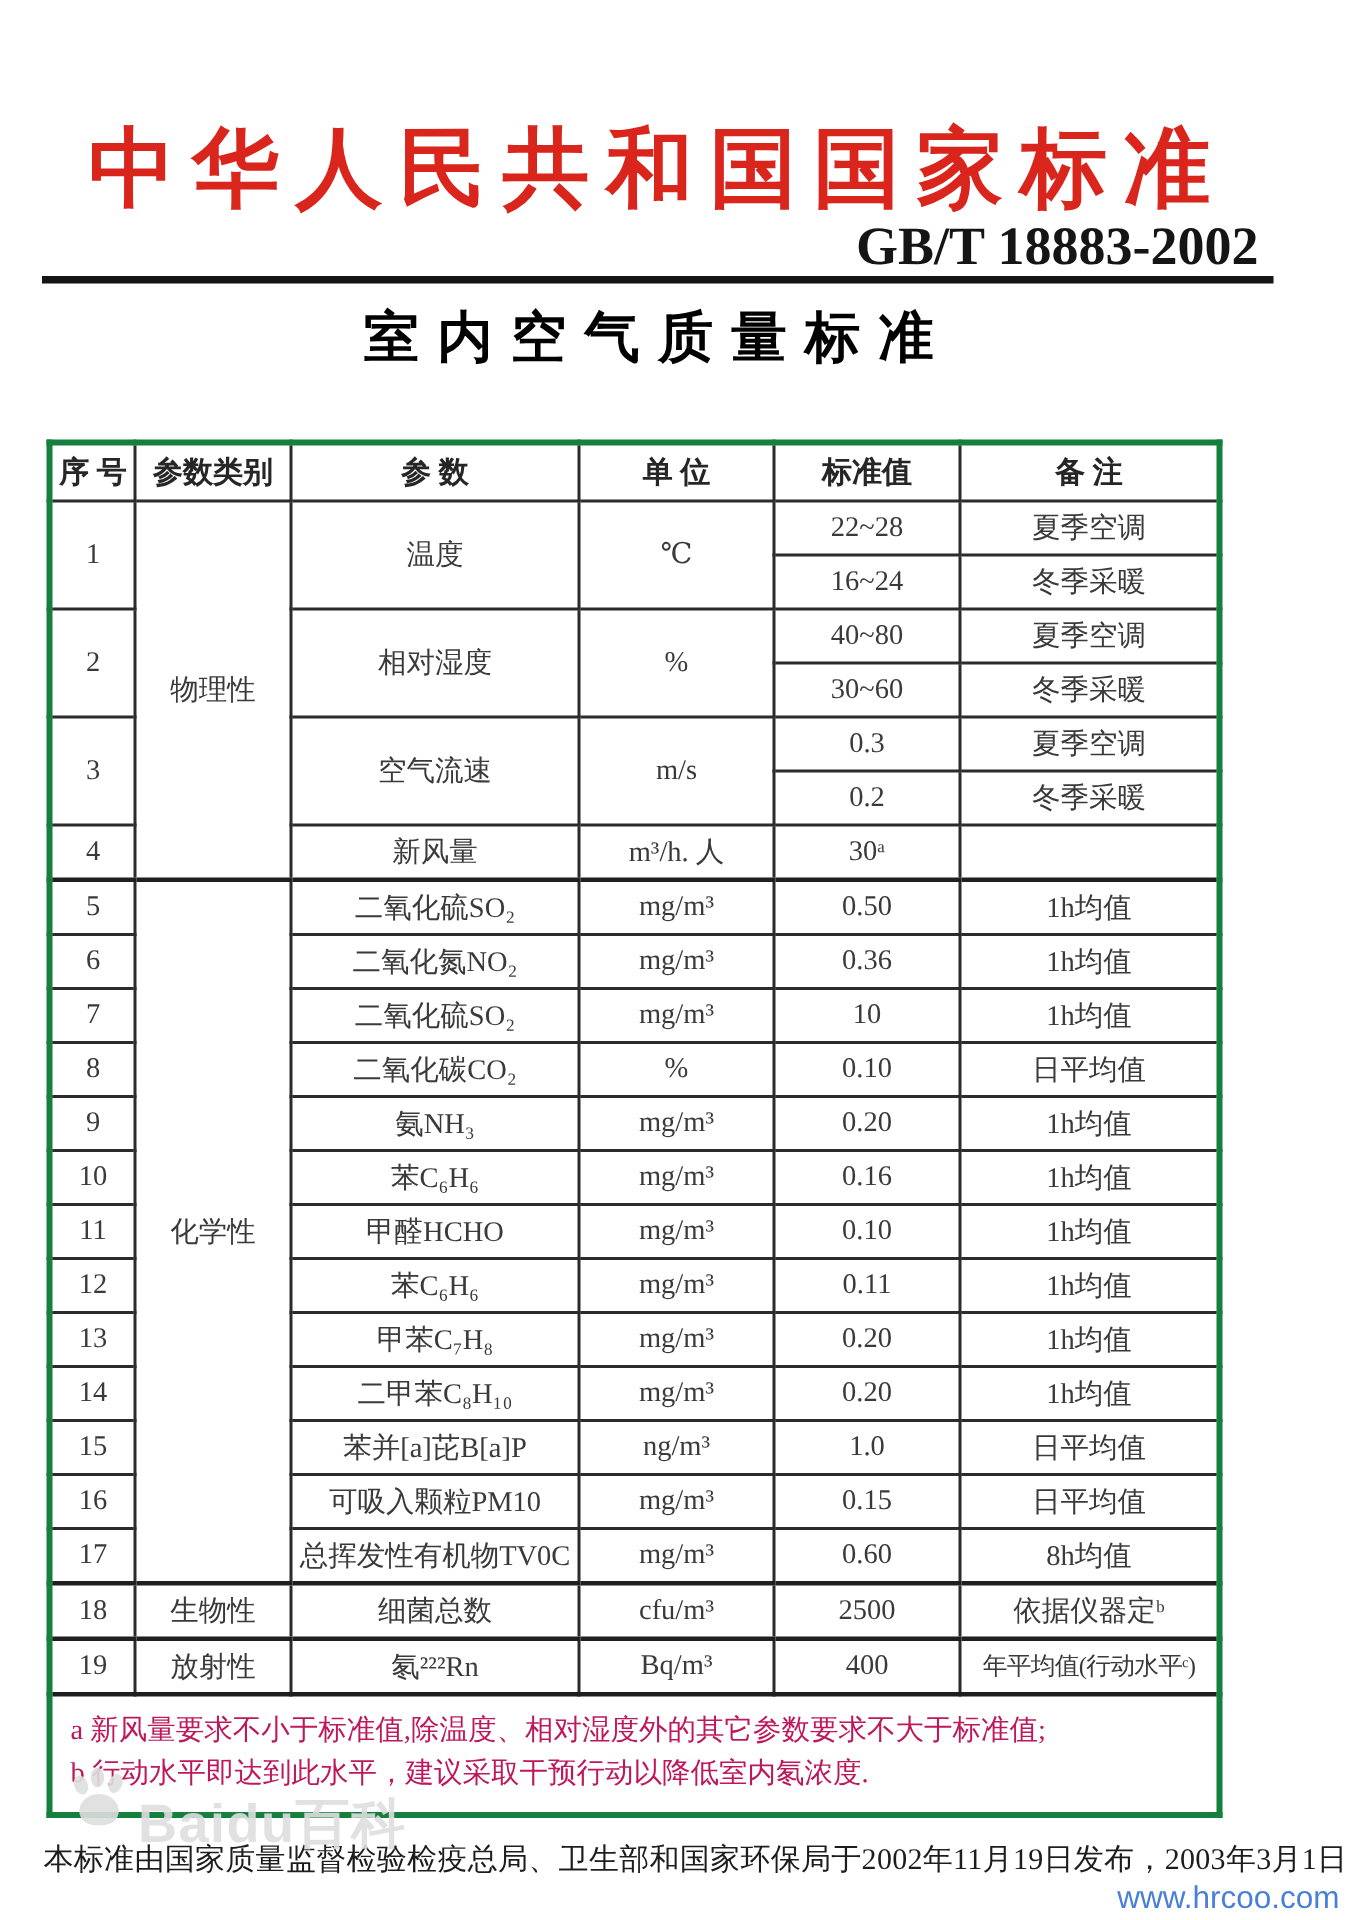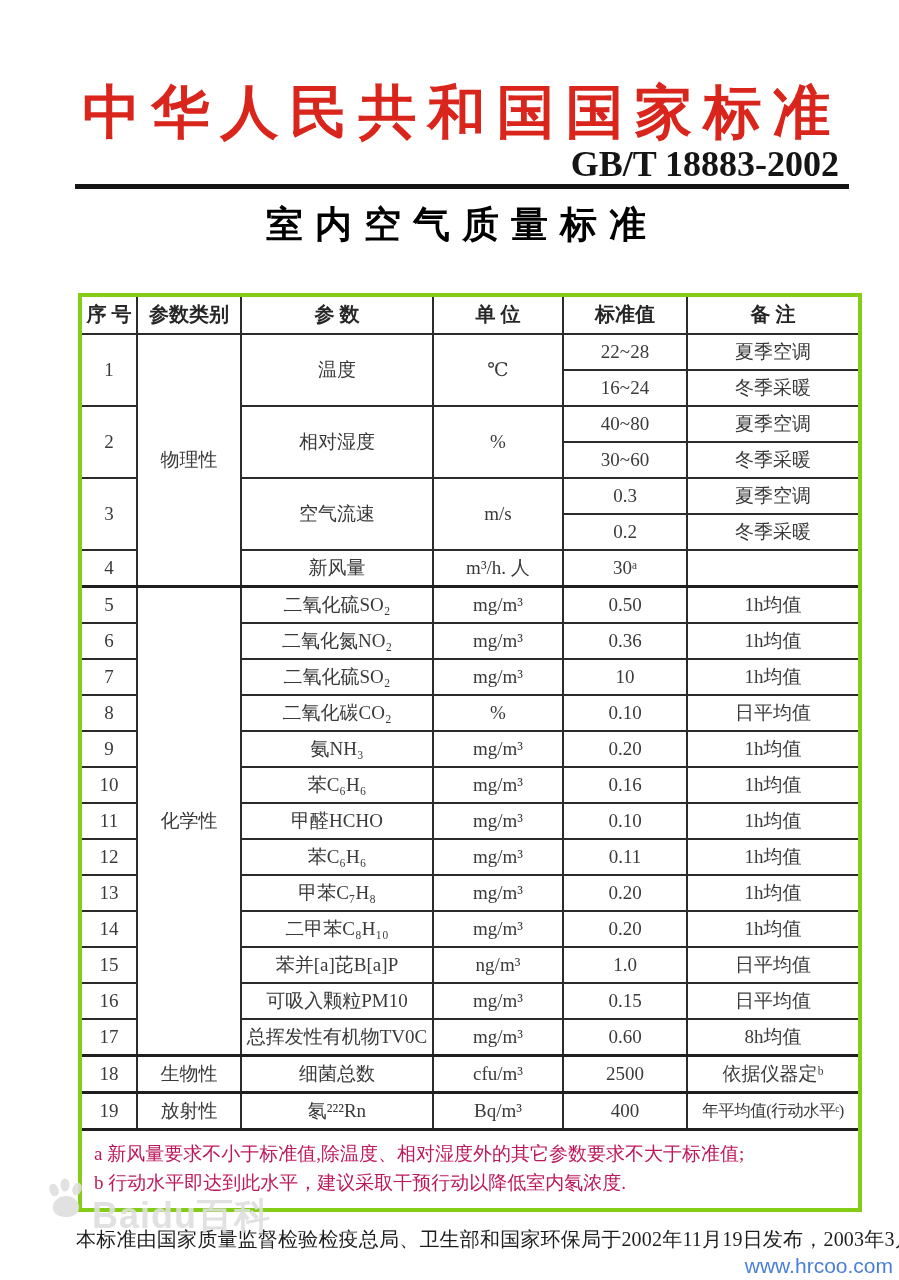--- a/index.html
+++ b/index.html
@@ -1,21 +1,21 @@
 <!DOCTYPE html>
 <html><head>
 <meta charset="utf-8">
 <style>
   html,body{margin:0;padding:0;background:#ffffff;}
   body{
     width:899px;height:1280px;position:relative;overflow:hidden;
     font-family:"Liberation Serif","DejaVu Serif",serif;
     color:#2e2e2e;
   }
-  .page{padding:80px 50px 0 50px;position:relative;margin-left:25px;}
+  .page{padding:80px 50px 0 28px;position:relative;}
 
   .main-title{
     margin:0;text-align:center;
     font-size:58px;font-weight:bold;line-height:1.15;
     color:#d9251c;letter-spacing:11px;
     font-family:"Liberation Serif","DejaVu Serif",serif;
     white-space:nowrap;
   }
   .std-code{
     text-align:right;font-size:36px;font-weight:bold;color:#151515;
@@ -25,21 +25,21 @@
   .sub-title{
     margin:14px 0 0 0;text-align:center;
     font-size:37px;font-weight:bold;line-height:44px;
     color:#000000;letter-spacing:12px;
     font-family:"Liberation Sans","DejaVu Sans",sans-serif;
     white-space:nowrap;
   }
 
   table.std{
     margin:46px 0 0 3px;border-collapse:collapse;table-layout:fixed;
-    width:780px;border:4px solid #84cc16;
+    width:780px;border:4px solid #15803d;
     color:#3a3a3a;
   }
   table.std th, table.std td{
     border:2px solid #2b2b2b;text-align:center;vertical-align:middle;
     font-size:19px;padding:0 2px;white-space:nowrap;overflow:hidden;
     height:34px;
   }
   table.std th{font-size:20px;font-weight:bold;color:#262626;height:36px;}
   table.std tr.sec > td{border-top:3px solid #1f1f1f;}
   table.std td.tight{font-size:16.5px;letter-spacing:-0.5px;}

